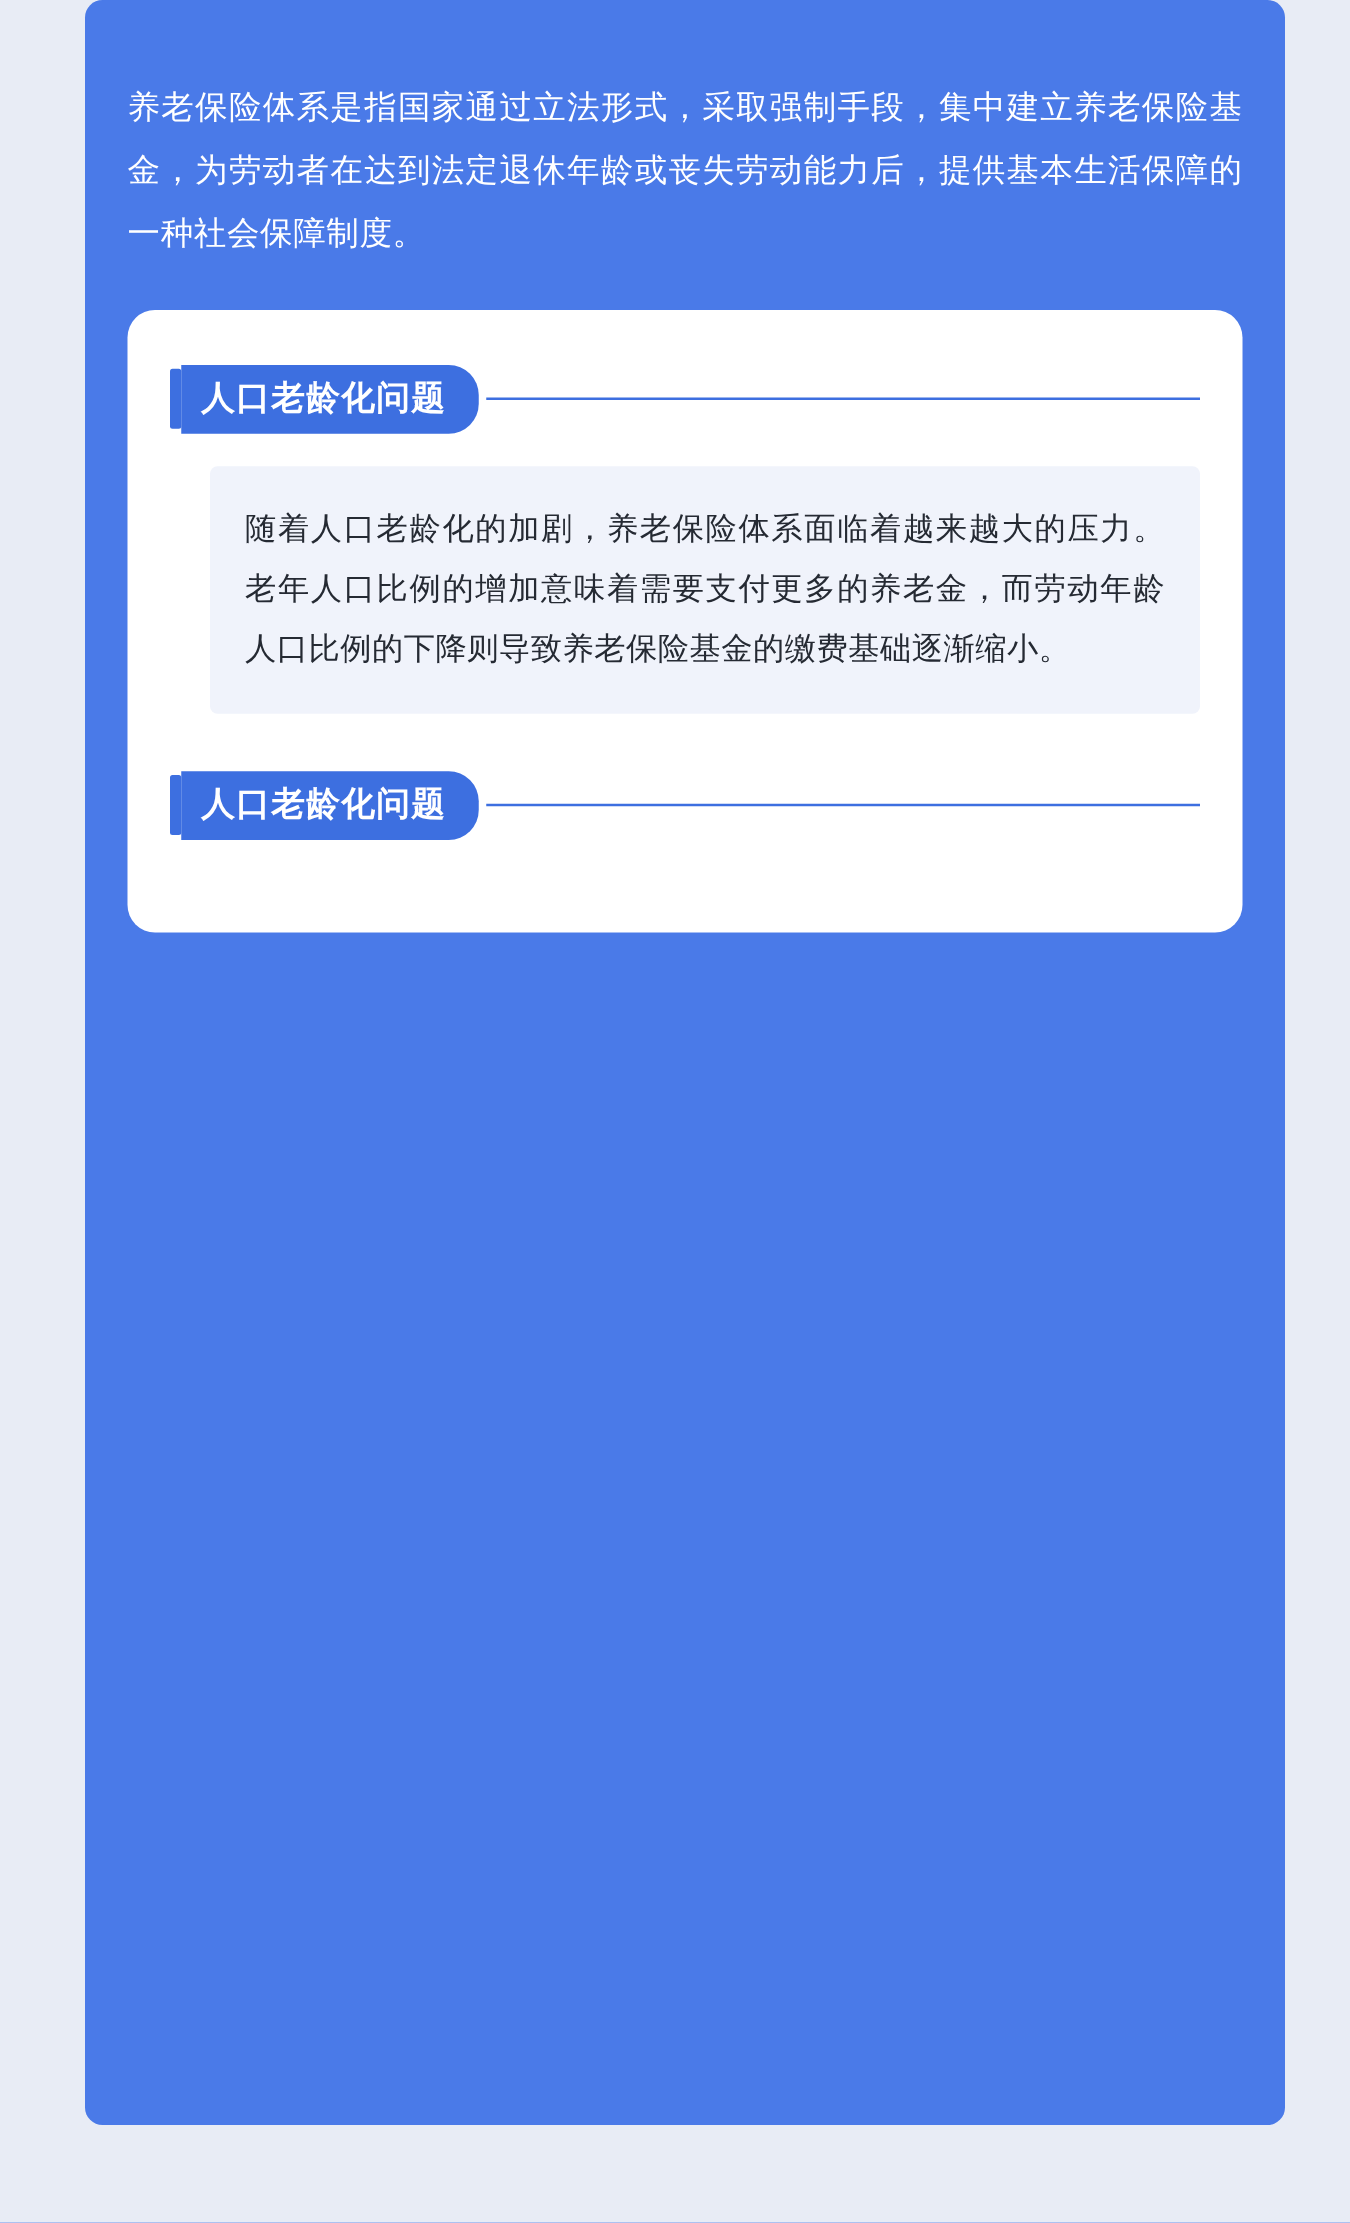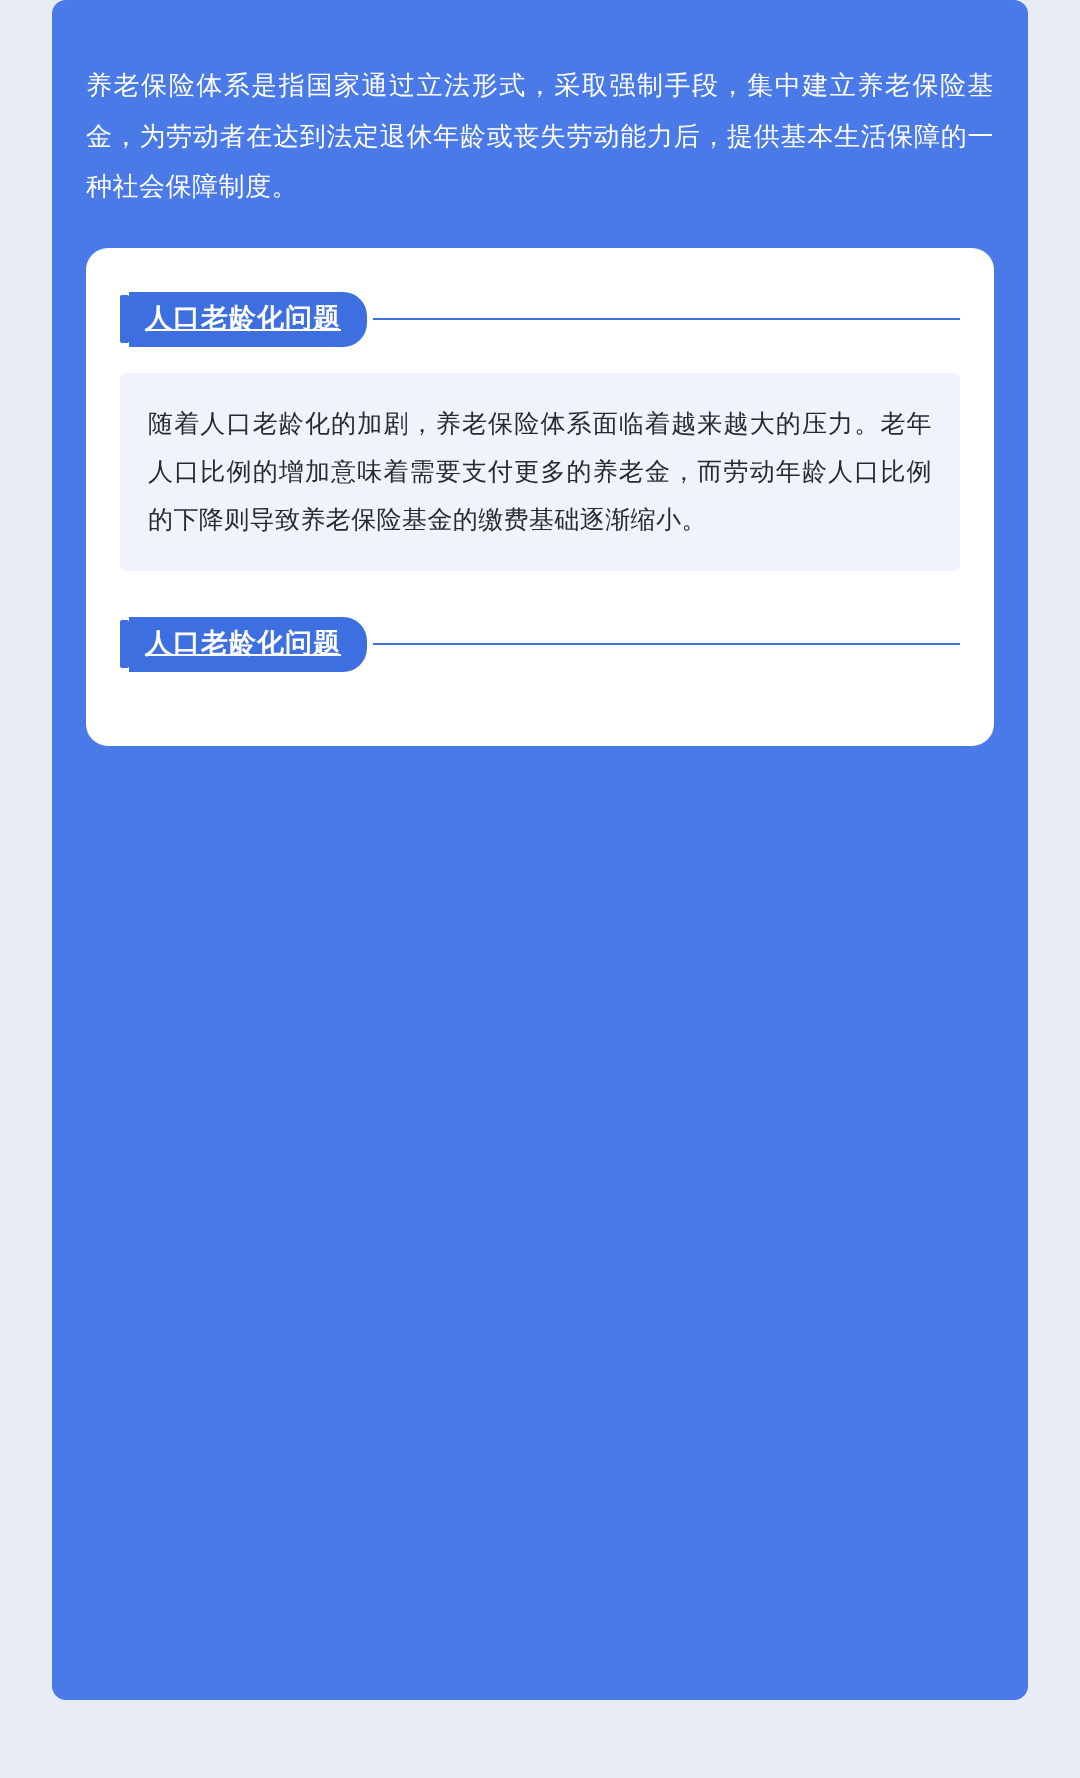--- a/index.html
+++ b/index.html
@@ -10,21 +10,21 @@
     width: 1080px;
     min-height: 1778px;
     background: #e8ecf5;
     font-family: "Liberation Sans", "DejaVu Sans", sans-serif;
   }
   .page {
     position: relative;
     width: 1080px;
     min-height: 1778px;
     box-sizing: border-box;
-    padding: 0 52px 0 52px;
+    padding: 0 52px 0 68px;
     background: #e8ecf5;
   }
   .blue-panel {
     position: relative;
     background: #4a7ae8;
     border-radius: 14px;
     padding: 26px 0 30px 0;
     min-height: 1700px;
     box-sizing: border-box;
   }
@@ -66,38 +66,38 @@
     background: #3d6fe0;
     color: #ffffff;
     font-size: 27px;
     font-weight: bold;
     letter-spacing: 1px;
     padding: 10px 26px 11px 16px;
     border-radius: 0 24px 24px 0;
     line-height: 1.25;
     white-space: nowrap;
     flex: 0 0 auto;
-    text-decoration: underline;
   }
   .sec-line {
     flex: 1 1 auto;
     height: 2px;
     background: #3d6fe0;
     margin-left: 6px;
   }
   .sec-body {
     background: #f0f3fb;
     border-radius: 6px;
     padding: 26px 28px 28px 28px;
     color: #252a33;
     font-size: 25px;
     line-height: 1.92;
     letter-spacing: 0.4px;
     text-align: justify;
     text-justify: inter-ideograph;
+    margin-left: 32px;
   }
 </style>
 </head>
 <body>
 
 <div class="page">
   <div class="blue-panel">
 
     <p class="intro">养老保险体系是指国家通过立法形式，采取强制手段，集中建立养老保险基金，为劳动者在达到法定退休年龄或丧失劳动能力后，提供基本生活保障的一种社会保障制度。</p>
 

